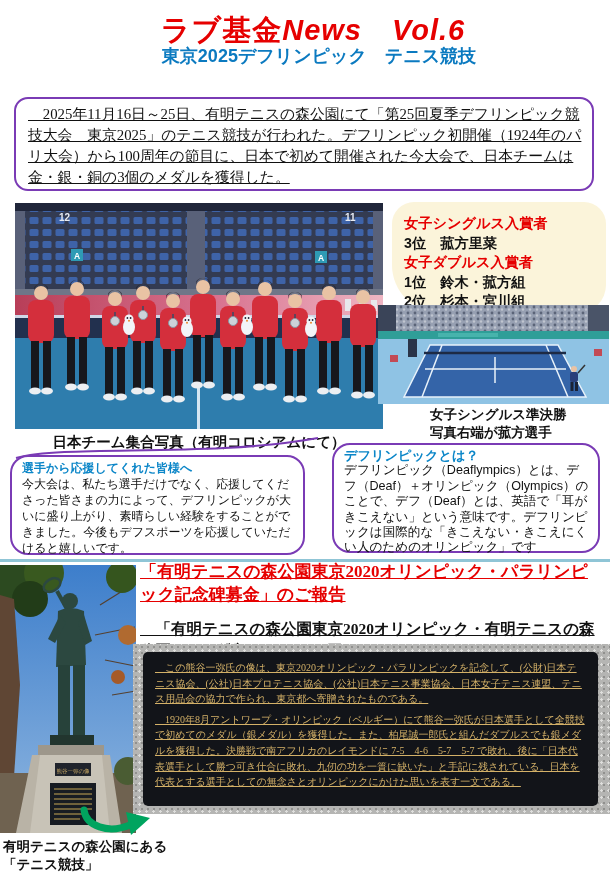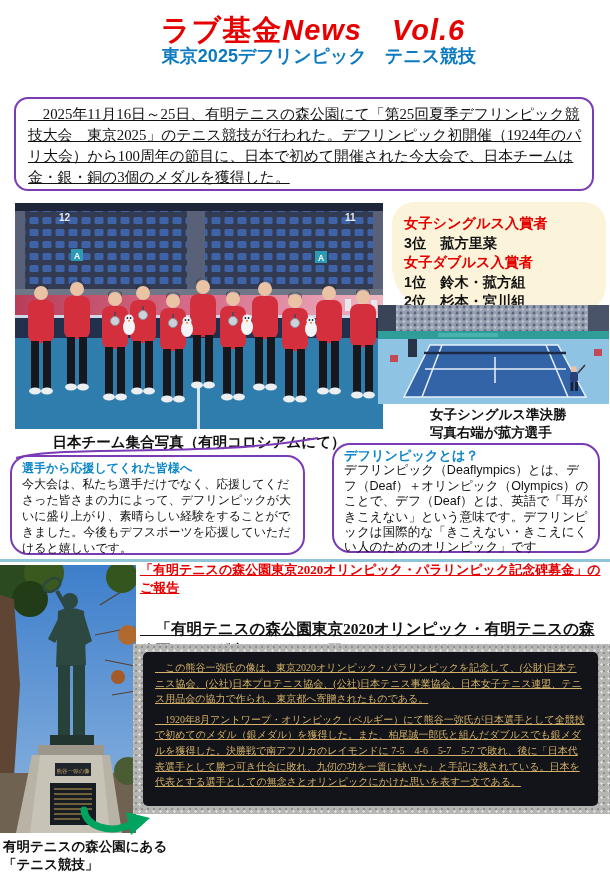--- a/index.html
+++ b/index.html
@@ -32,21 +32,21 @@
   .thanks-box{left:10px;top:455px;width:295px;height:100px;font-size:12px;line-height:16px;}
   .about-box{left:332px;top:443px;width:268px;height:110px;font-size:12.6px;line-height:15.4px;}
   .about-box .bt{font-size:13.2px;}
   .bubble p{margin:0;}
 
   .divider{left:0;top:559px;width:610px;height:3px;background:var(--divider-teal);}
 
   .statue-photo{left:0;top:565px;width:136px;height:268px;}
   .statue-caption{left:3px;top:838px;font-size:13.5px;font-weight:bold;line-height:18px;}
 
-  .donation-heading{left:140px;top:561px;width:464px;color:var(--heading-red);font-size:13px;
+  .donation-heading{left:140px;top:561px;width:464px;color:var(--heading-red);font-size:17px;
                     font-weight:bold;line-height:1.35;}
   .donation-body{left:140px;top:618px;width:460px;font-size:15.5px;font-weight:bold;line-height:1.42;}
   .donation-body p{margin:0;}
 
   .plaque-photo{left:133px;top:644px;width:477px;height:170px;background-color:#b5b5b3;
       background-image:radial-gradient(circle,#90908e 1px,transparent 1.4px),
                        radial-gradient(circle,#dededc 1px,transparent 1.4px);
       background-size:6px 6px,7px 7px;background-position:0 0,3px 3px;}
   .plaque-inner{position:absolute;left:10px;top:8px;right:12px;bottom:8px;background:#121419;
       border-radius:5px;padding:8px 12px;color:var(--plaque-gold);font-size:10px;line-height:1.56;box-sizing:border-box;}

